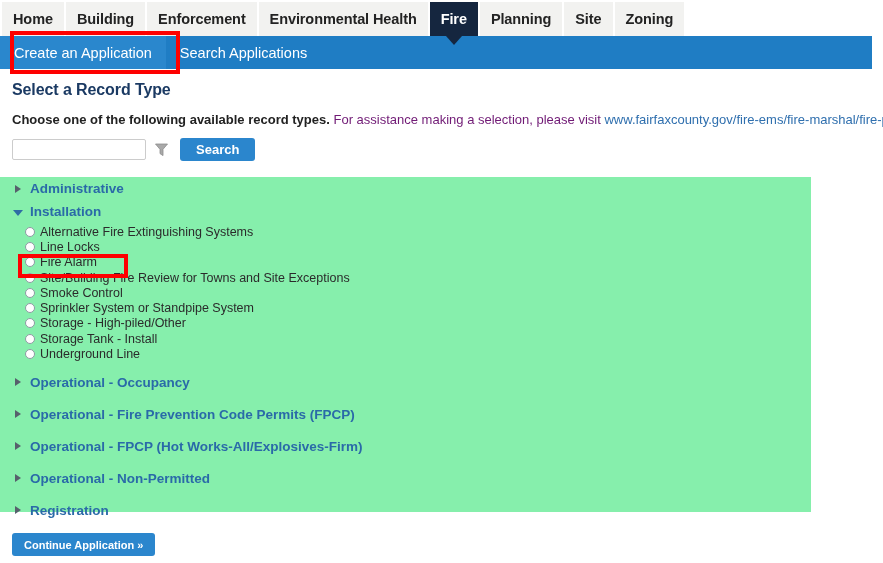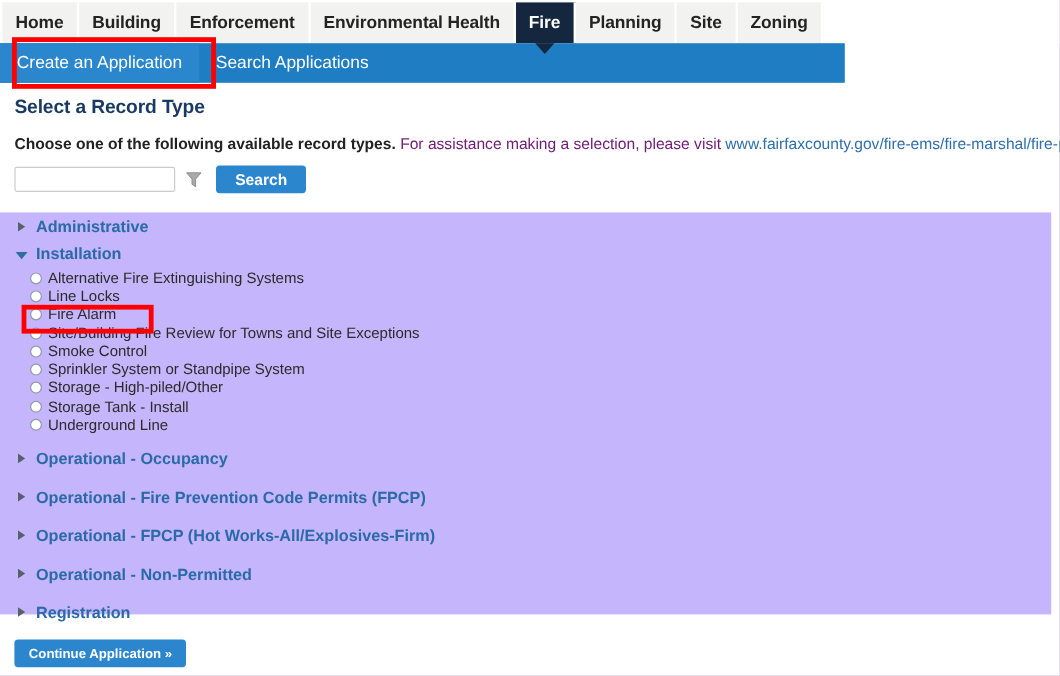--- a/index.html
+++ b/index.html
@@ -64,21 +64,21 @@
     border-right: 8px solid transparent;
     border-top: 9px solid #15263f;
     z-index: 6;
   }
 
   
   .subnav {
     position: absolute;
     left: 0;
     top: 36px;
-    width: 704px;
+    width: 872px;
     height: 33px;
     background: #1f7dc4;
     display: flex;
     align-items: center;
   }
   .subnav-item {
     height: 33px;
     display: flex;
     align-items: center;
     padding: 0 14px;
@@ -184,23 +184,23 @@
     font-size: 13px;
     font-weight: bold;
     cursor: pointer;
   }
 
   
   .panel {
     position: absolute;
     left: 0;
     top: 177px;
-    width: 876px;
+    width: 811px;
     height: 335px;
-    background: #c4b5fd;
+    background: #86efac;
   }
   .accordion-head {
     display: flex;
     align-items: center;
     padding-left: 12px;
     height: 23px;
     cursor: pointer;
   }
   .arrow {
     width: 12px;

